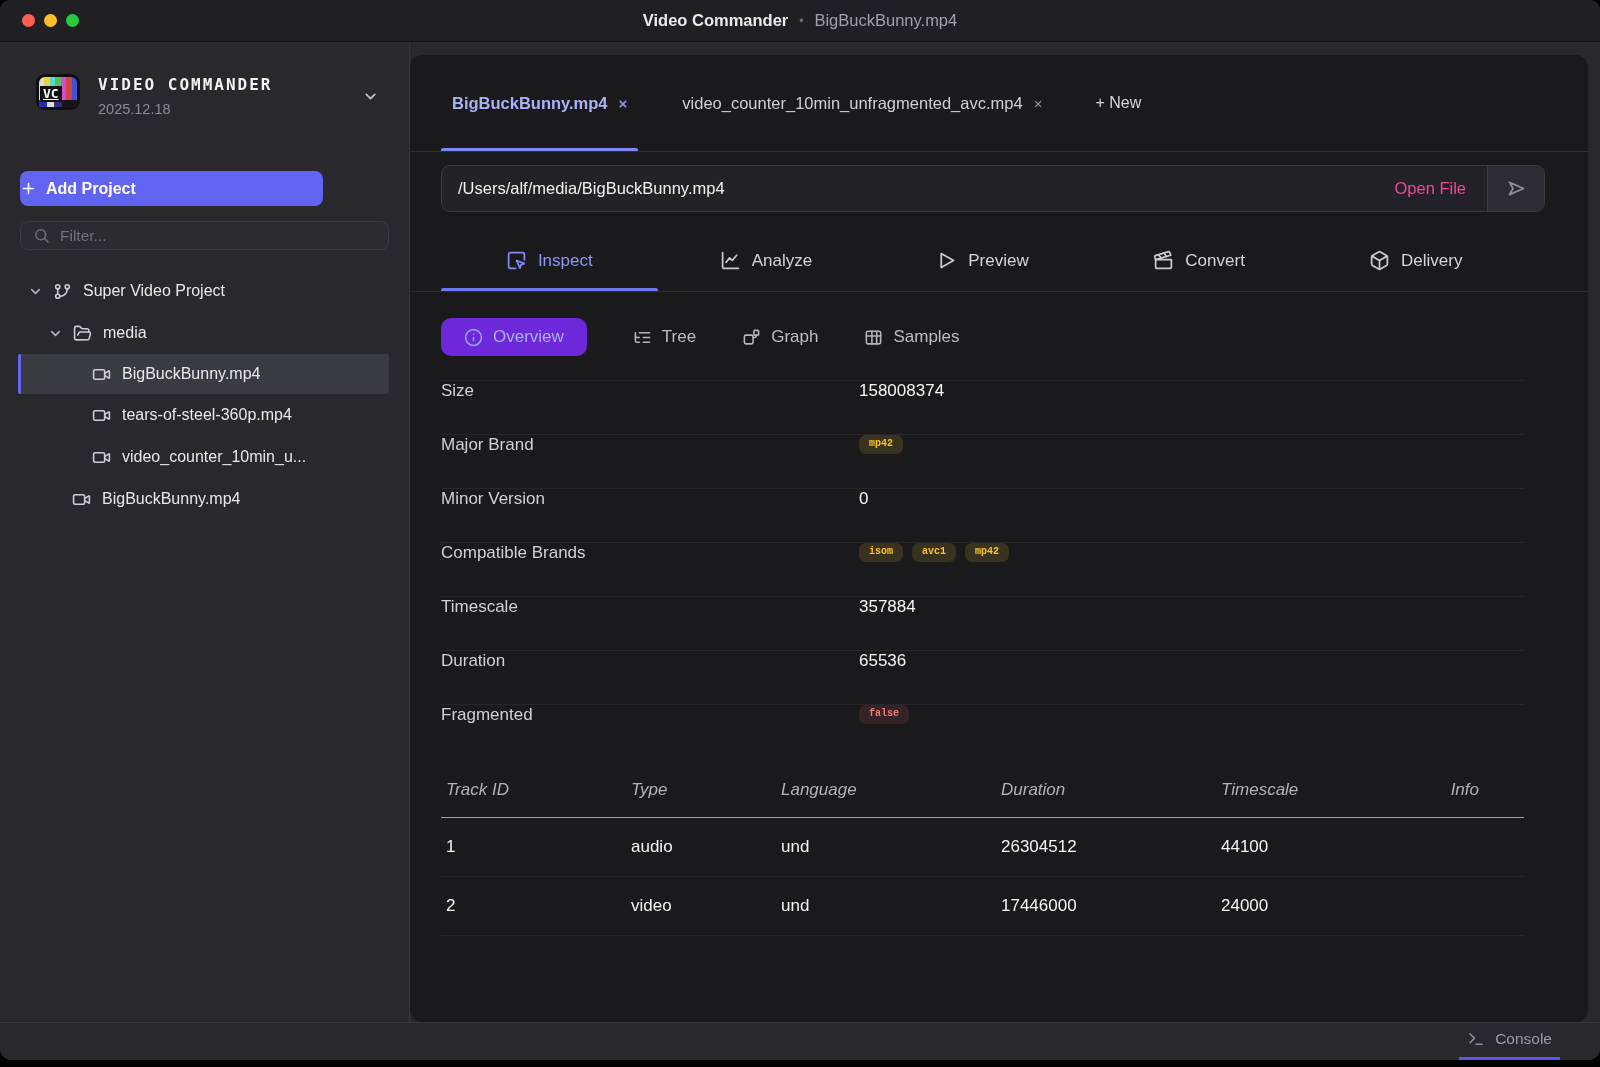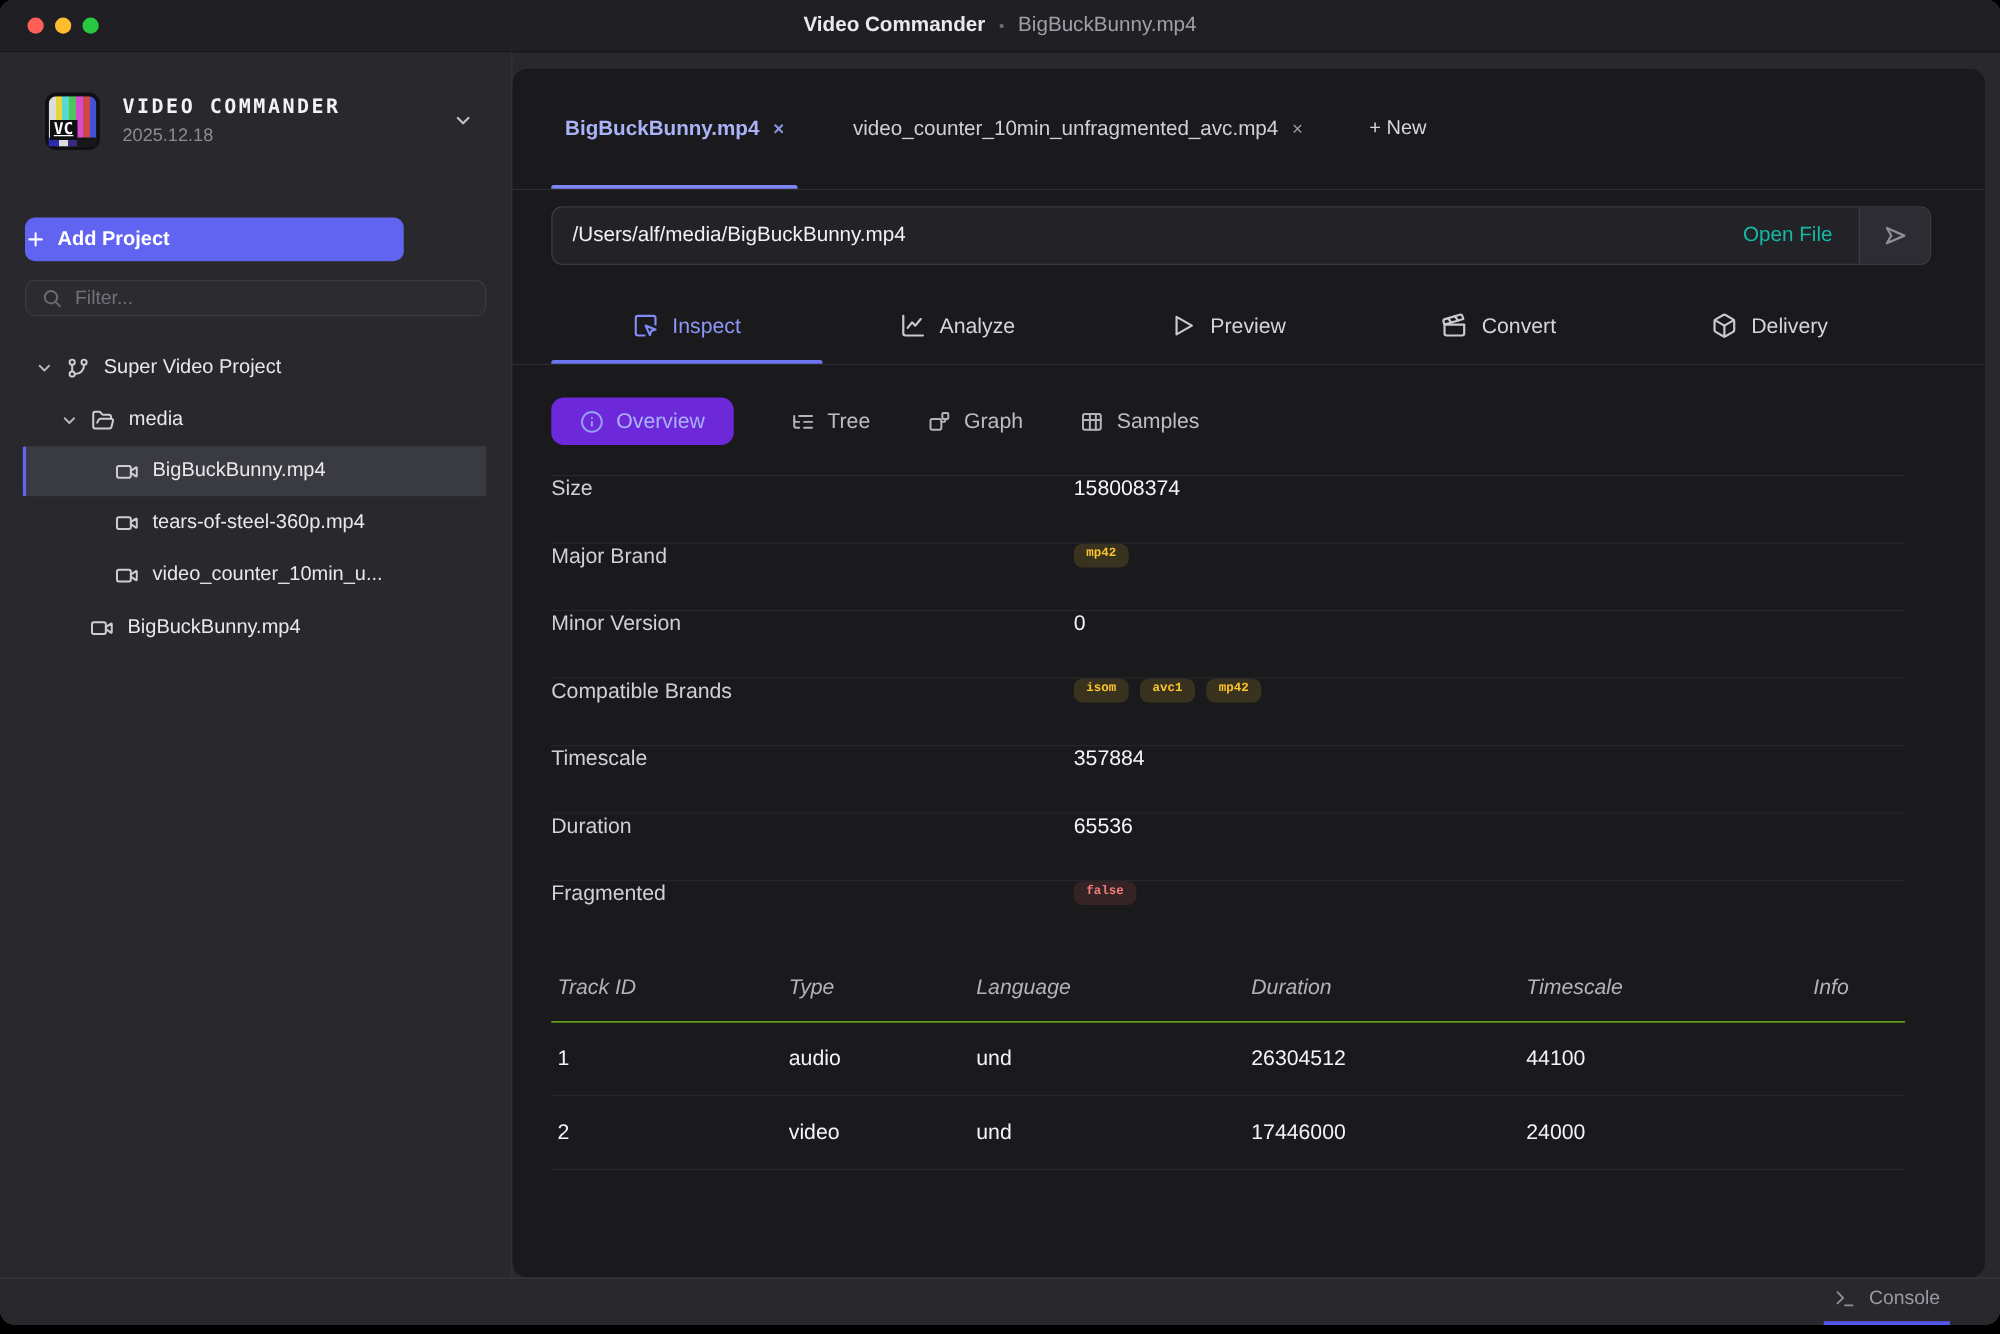--- a/index.html
+++ b/index.html
@@ -33,21 +33,21 @@
   
   .app-body { position:relative; flex:1; background:#29292d; }
 
   
   .sidebar {
     position:absolute; left:0; top:0; bottom:38px; width:410px;
     border-right:1px solid #343439; background:#29292d;
   }
   .brand { display:flex; align-items:flex-start; padding:32px 24px 0 36px; position:relative; }
   .logo {
-    width:44px; height:46px; border-radius:9px; border:3px solid #101013;
+    width:44px; height:36px; border-radius:9px; border:3px solid #101013;
     background:linear-gradient(90deg,#dcdcdc 0 14.3%,#e8d53a 14.3% 28.6%,#57d8d0 28.6% 42.9%,#4fc457 42.9% 57.2%,#d44bd0 57.2% 71.5%,#d04545 71.5% 85.8%,#4053d6 85.8% 100%);
     position:relative; flex:0 0 44px;
   }
   .logo::after {
     content:""; position:absolute; left:0; right:0; bottom:0; height:7px;
     background:linear-gradient(90deg,#2b2bb0 0 22%,#dcdcdc 22% 40%,#3a2a80 40% 60%,#17171a 60% 100%);
   }
   .logo-vc {
     position:absolute; left:1px; bottom:5px; background:#101013; color:#fff;
     font-family:"DejaVu Sans Mono", monospace; font-weight:800; font-size:13px;
@@ -119,21 +119,21 @@
 
   .pathrow {
     margin:13px 43px 0 31px; height:47px; border:1px solid #3b3b41; border-radius:9px;
     background:#232327; display:flex; align-items:stretch; overflow:hidden;
   }
   .pathrow input {
     flex:1; background:transparent; border:0; outline:none; color:#f2f2f4;
     font-size:16.5px; padding:0 16px; font-family:inherit;
   }
   .openfile-btn {
-    background:transparent; border:0; color:#14b8a6; font-size:16.5px; font-weight:500;
+    background:transparent; border:0; color:#ec4899; font-size:16.5px; font-weight:500;
     padding:0 21px; cursor:pointer; font-family:inherit;
   }
   .send-btn {
     width:57px; border:0; border-left:1px solid #3a3a40; background:#2c2c32;
     display:flex; align-items:center; justify-content:center; color:#8e8e96; cursor:pointer;
   }
 
   .maintabs-wrap { border-bottom:1px solid #2b2b30; padding:18px 64px 0 31px; }
   .maintabs { display:grid; grid-template-columns:repeat(5,1fr); height:61px; }
   .maintab {

